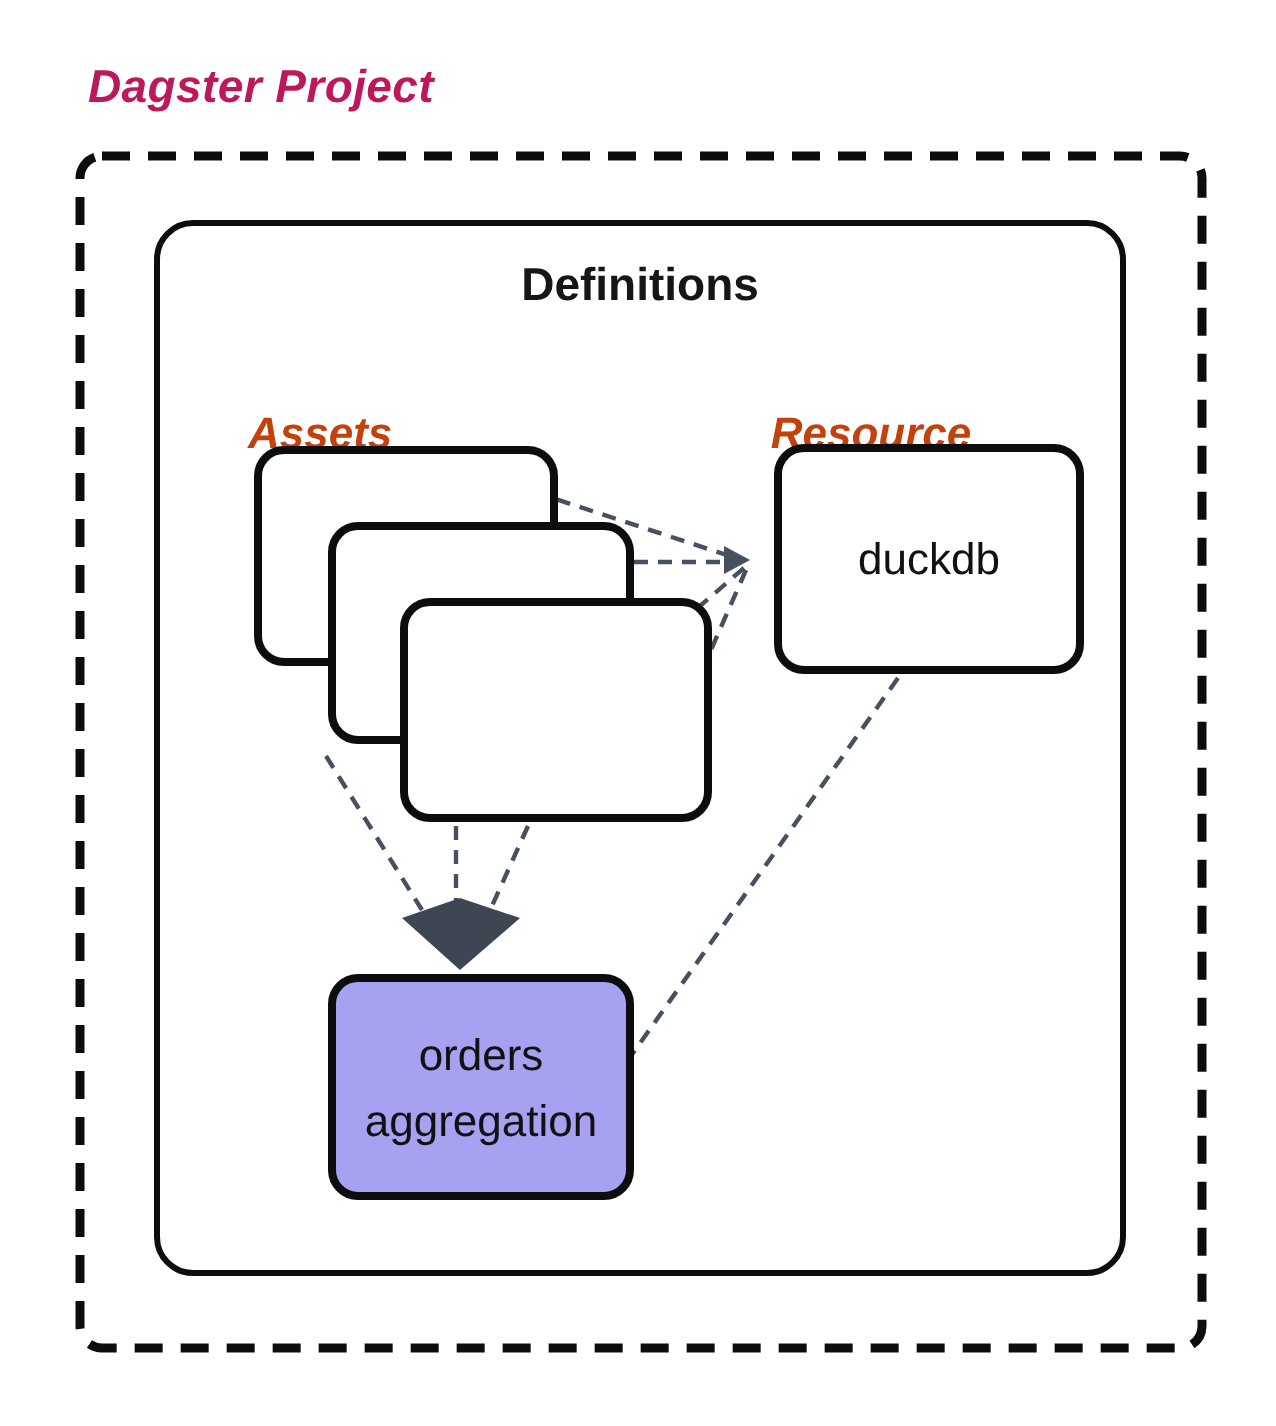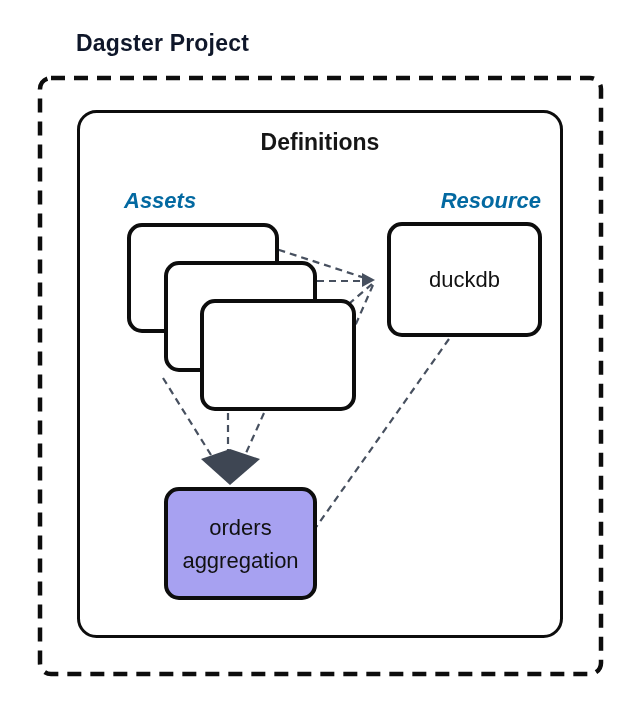--- a/index.html
+++ b/index.html
@@ -17,43 +17,44 @@
   }
   .layer-svg {
     position: absolute;
     left: 0; top: 0;
     width: 638px; height: 713px;
   }
   .diagram-title {
     position: absolute;
     left: 44px; top: 30px;
     font-size: 23px;
+    font-style: italic;
     font-weight: 600;
-    color: #0f172a;
+    color: #be185d;
     letter-spacing: 0.2px;
-    margin-left: 32px;
   }
   .definitions-label {
     position: absolute;
     left: 77px; top: 129px;
     width: 486px;
     text-align: center;
     font-size: 23px;
     font-weight: 700;
     color: #161616;
   }
   .group-label {
     position: absolute;
     font-size: 22px;
     font-style: italic;
     font-weight: 600;
-    color: #0369a1;
+    color: #c2410c;
+    margin-top: 16px;
   }
   .assets-label { left: 124px; top: 188px; }
-  .resource-label { left: 386px; top: 188px; width: 155px; text-align: right; }
+  .resource-label { left: 358px; top: 188px; width: 155px; text-align: center; }
   .node {
     position: absolute;
     box-sizing: border-box;
     border: 4px solid #0d0d0d;
     border-radius: 15px;
     background: #ffffff;
     margin-left: 12px;
   }
   .asset-card-1 { left: 115px; top: 223px; width: 152px; height: 110px; }
   .asset-card-2 { left: 152px; top: 261px; width: 153px; height: 111px; }

